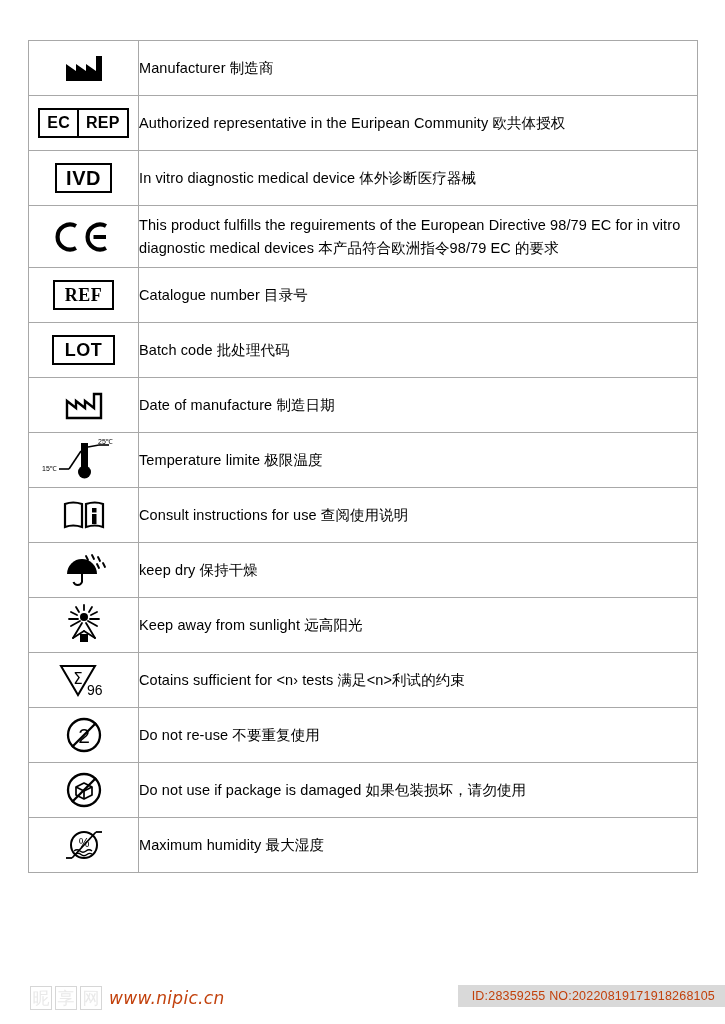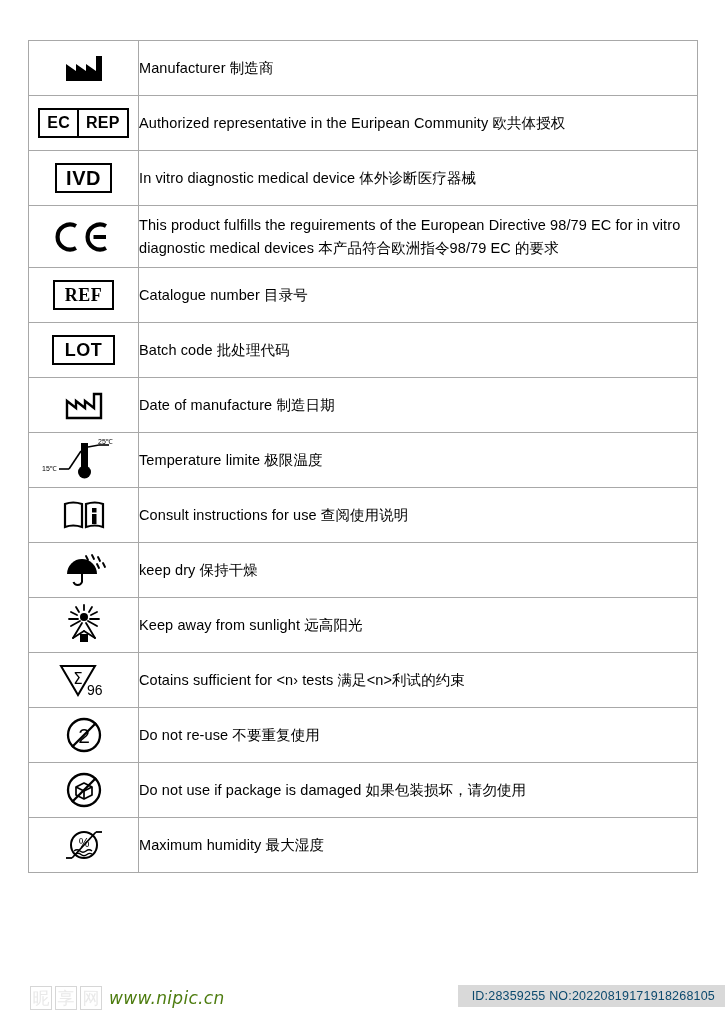--- a/index.html
+++ b/index.html
@@ -101,32 +101,32 @@
   .wm-logo span {
     display: inline-block;
     border: 1.5px solid #d6d6d6;
     color: #e9e9e9;
     font-size: 17px;
     line-height: 1;
     padding: 2.5px 1.5px;
     font-family: "DejaVu Sans", sans-serif;
   }
   .wm-url {
-    color: #4d7c0f;
+    color: #c2410c;
     font-size: 17px;
     font-style: italic;
     font-family: "DejaVu Sans", sans-serif;
     letter-spacing: .3px;
   }
   #footer-id {
     position: absolute;
     right: 0px;
     bottom: 17px;
     background: #d9d9d9;
-    color: #0c4a6e;
+    color: #c2410c;
     font-size: 12.5px;
     padding: 4px 10px 4px 14px;
     letter-spacing: .2px;
   }
 </style>
 </head>
 <body>
 
 <table id="symbol-table">
   <tbody>

